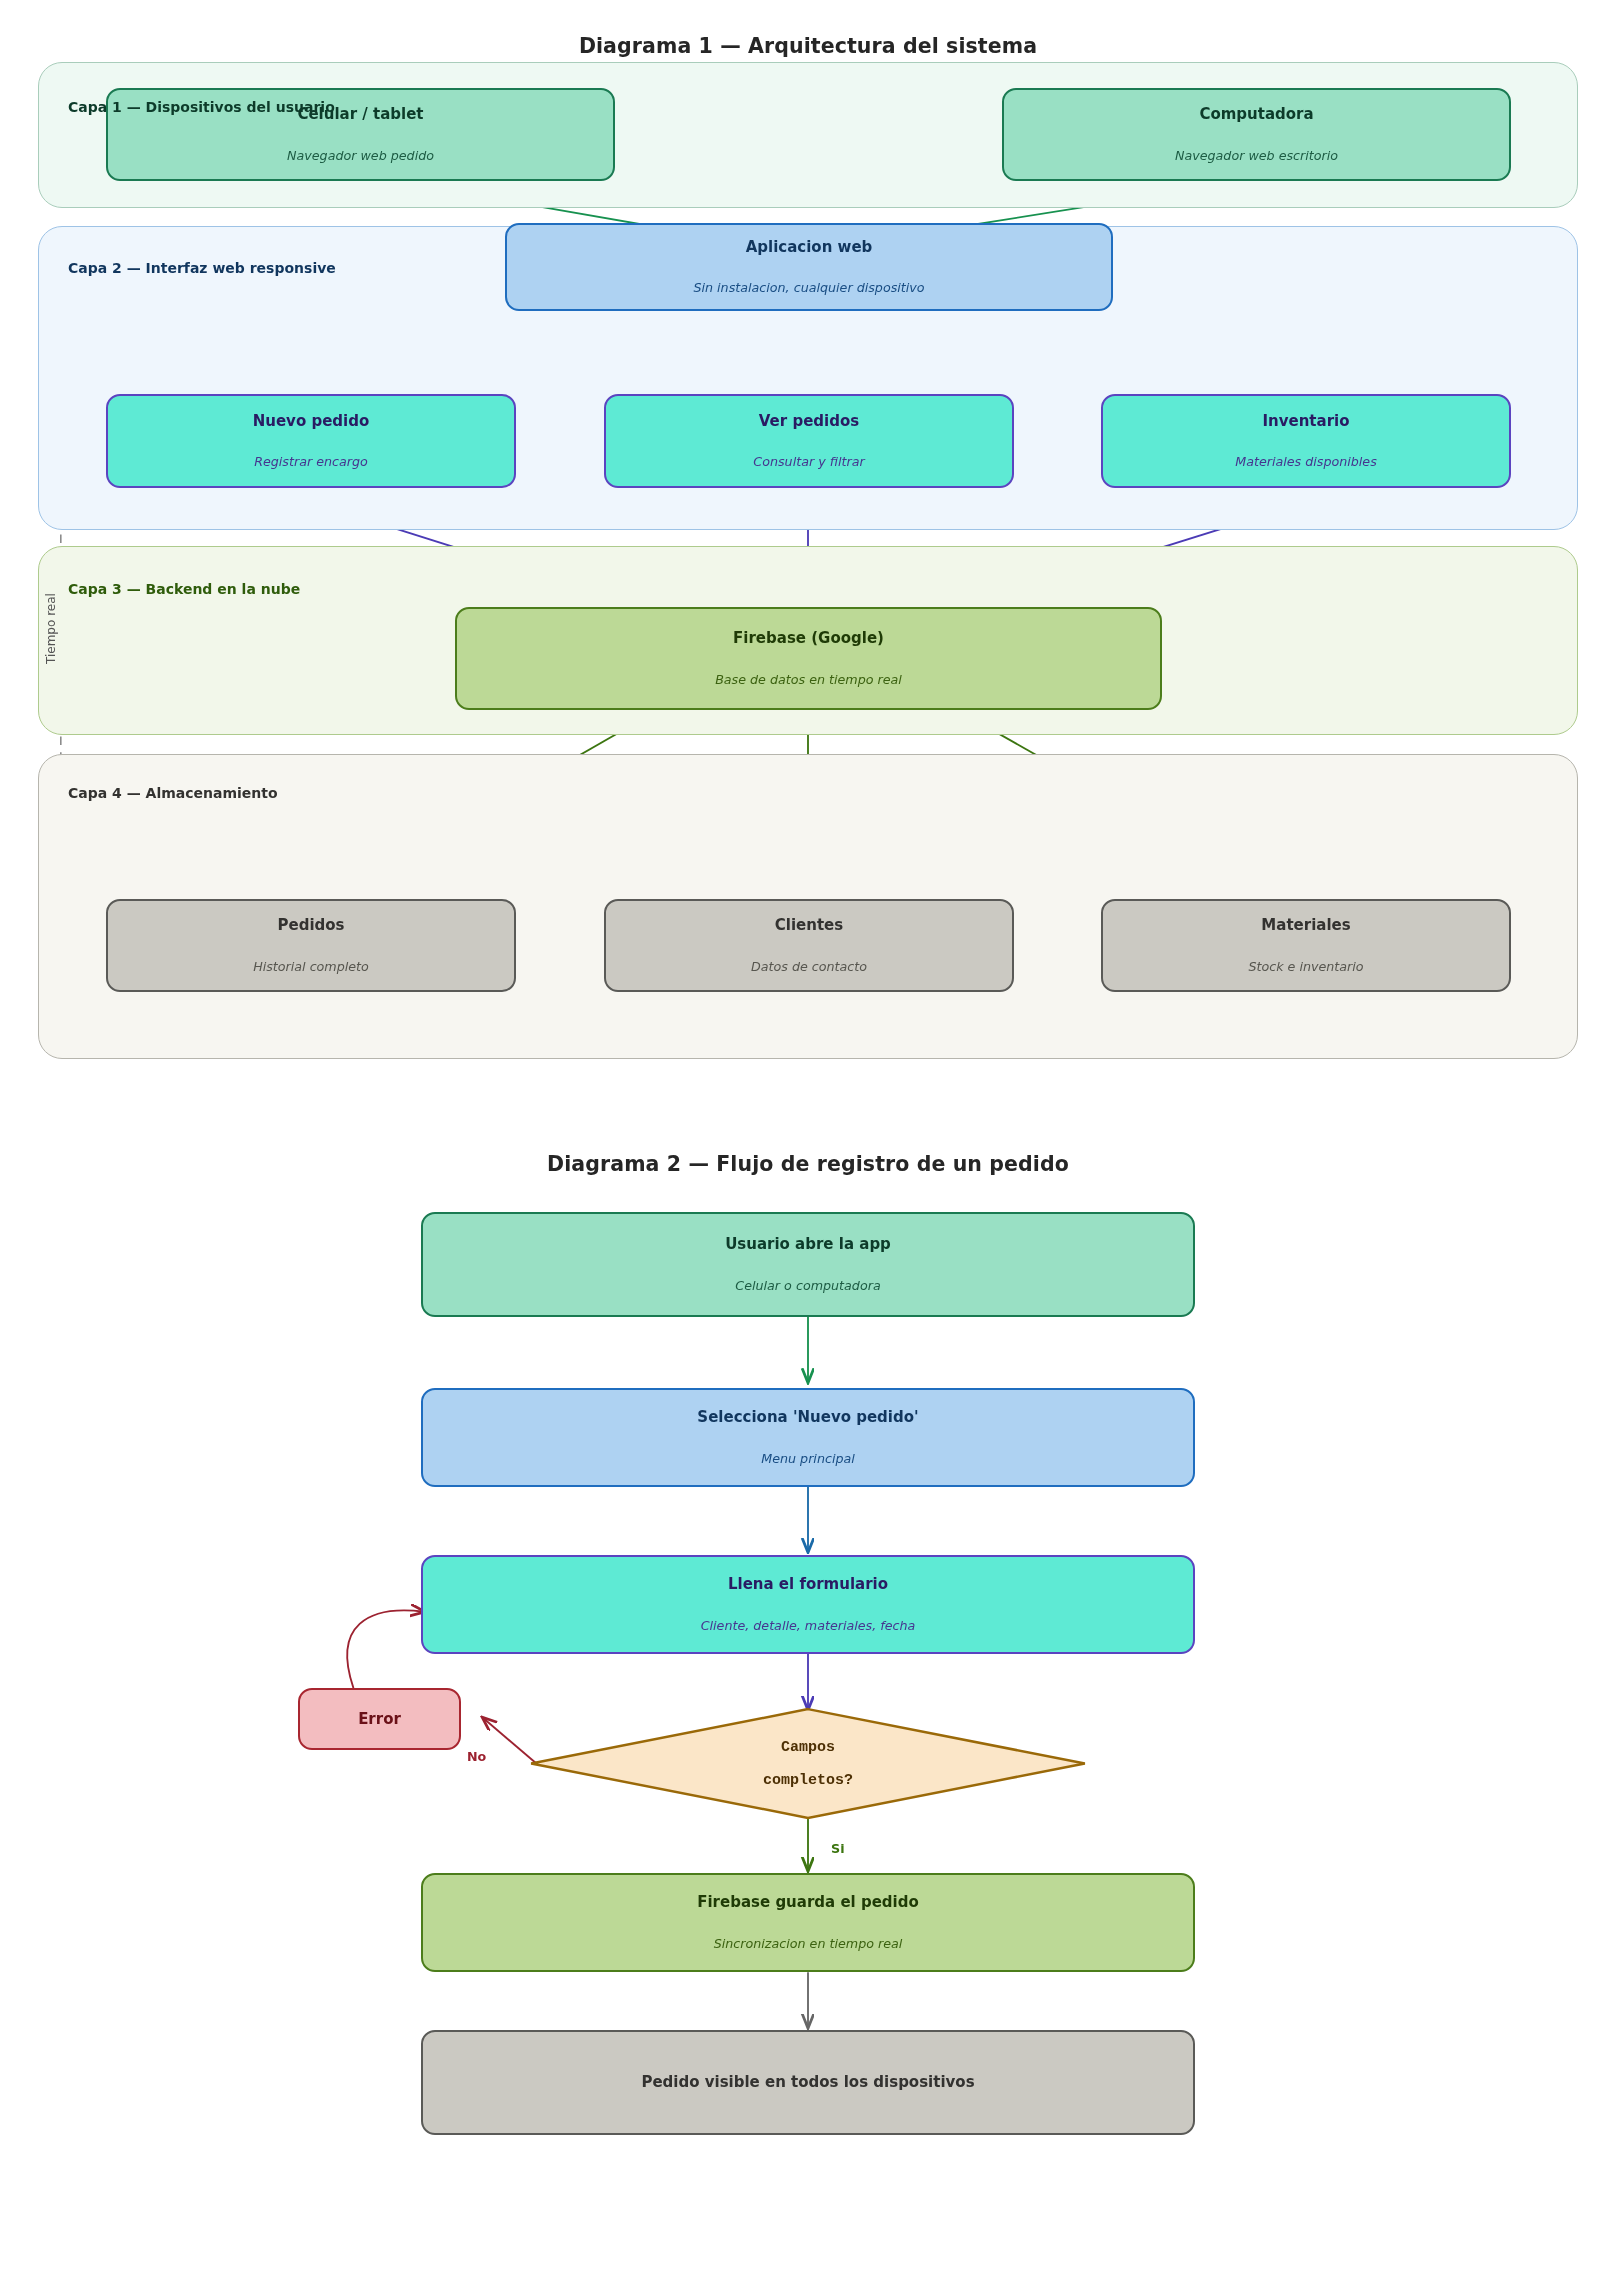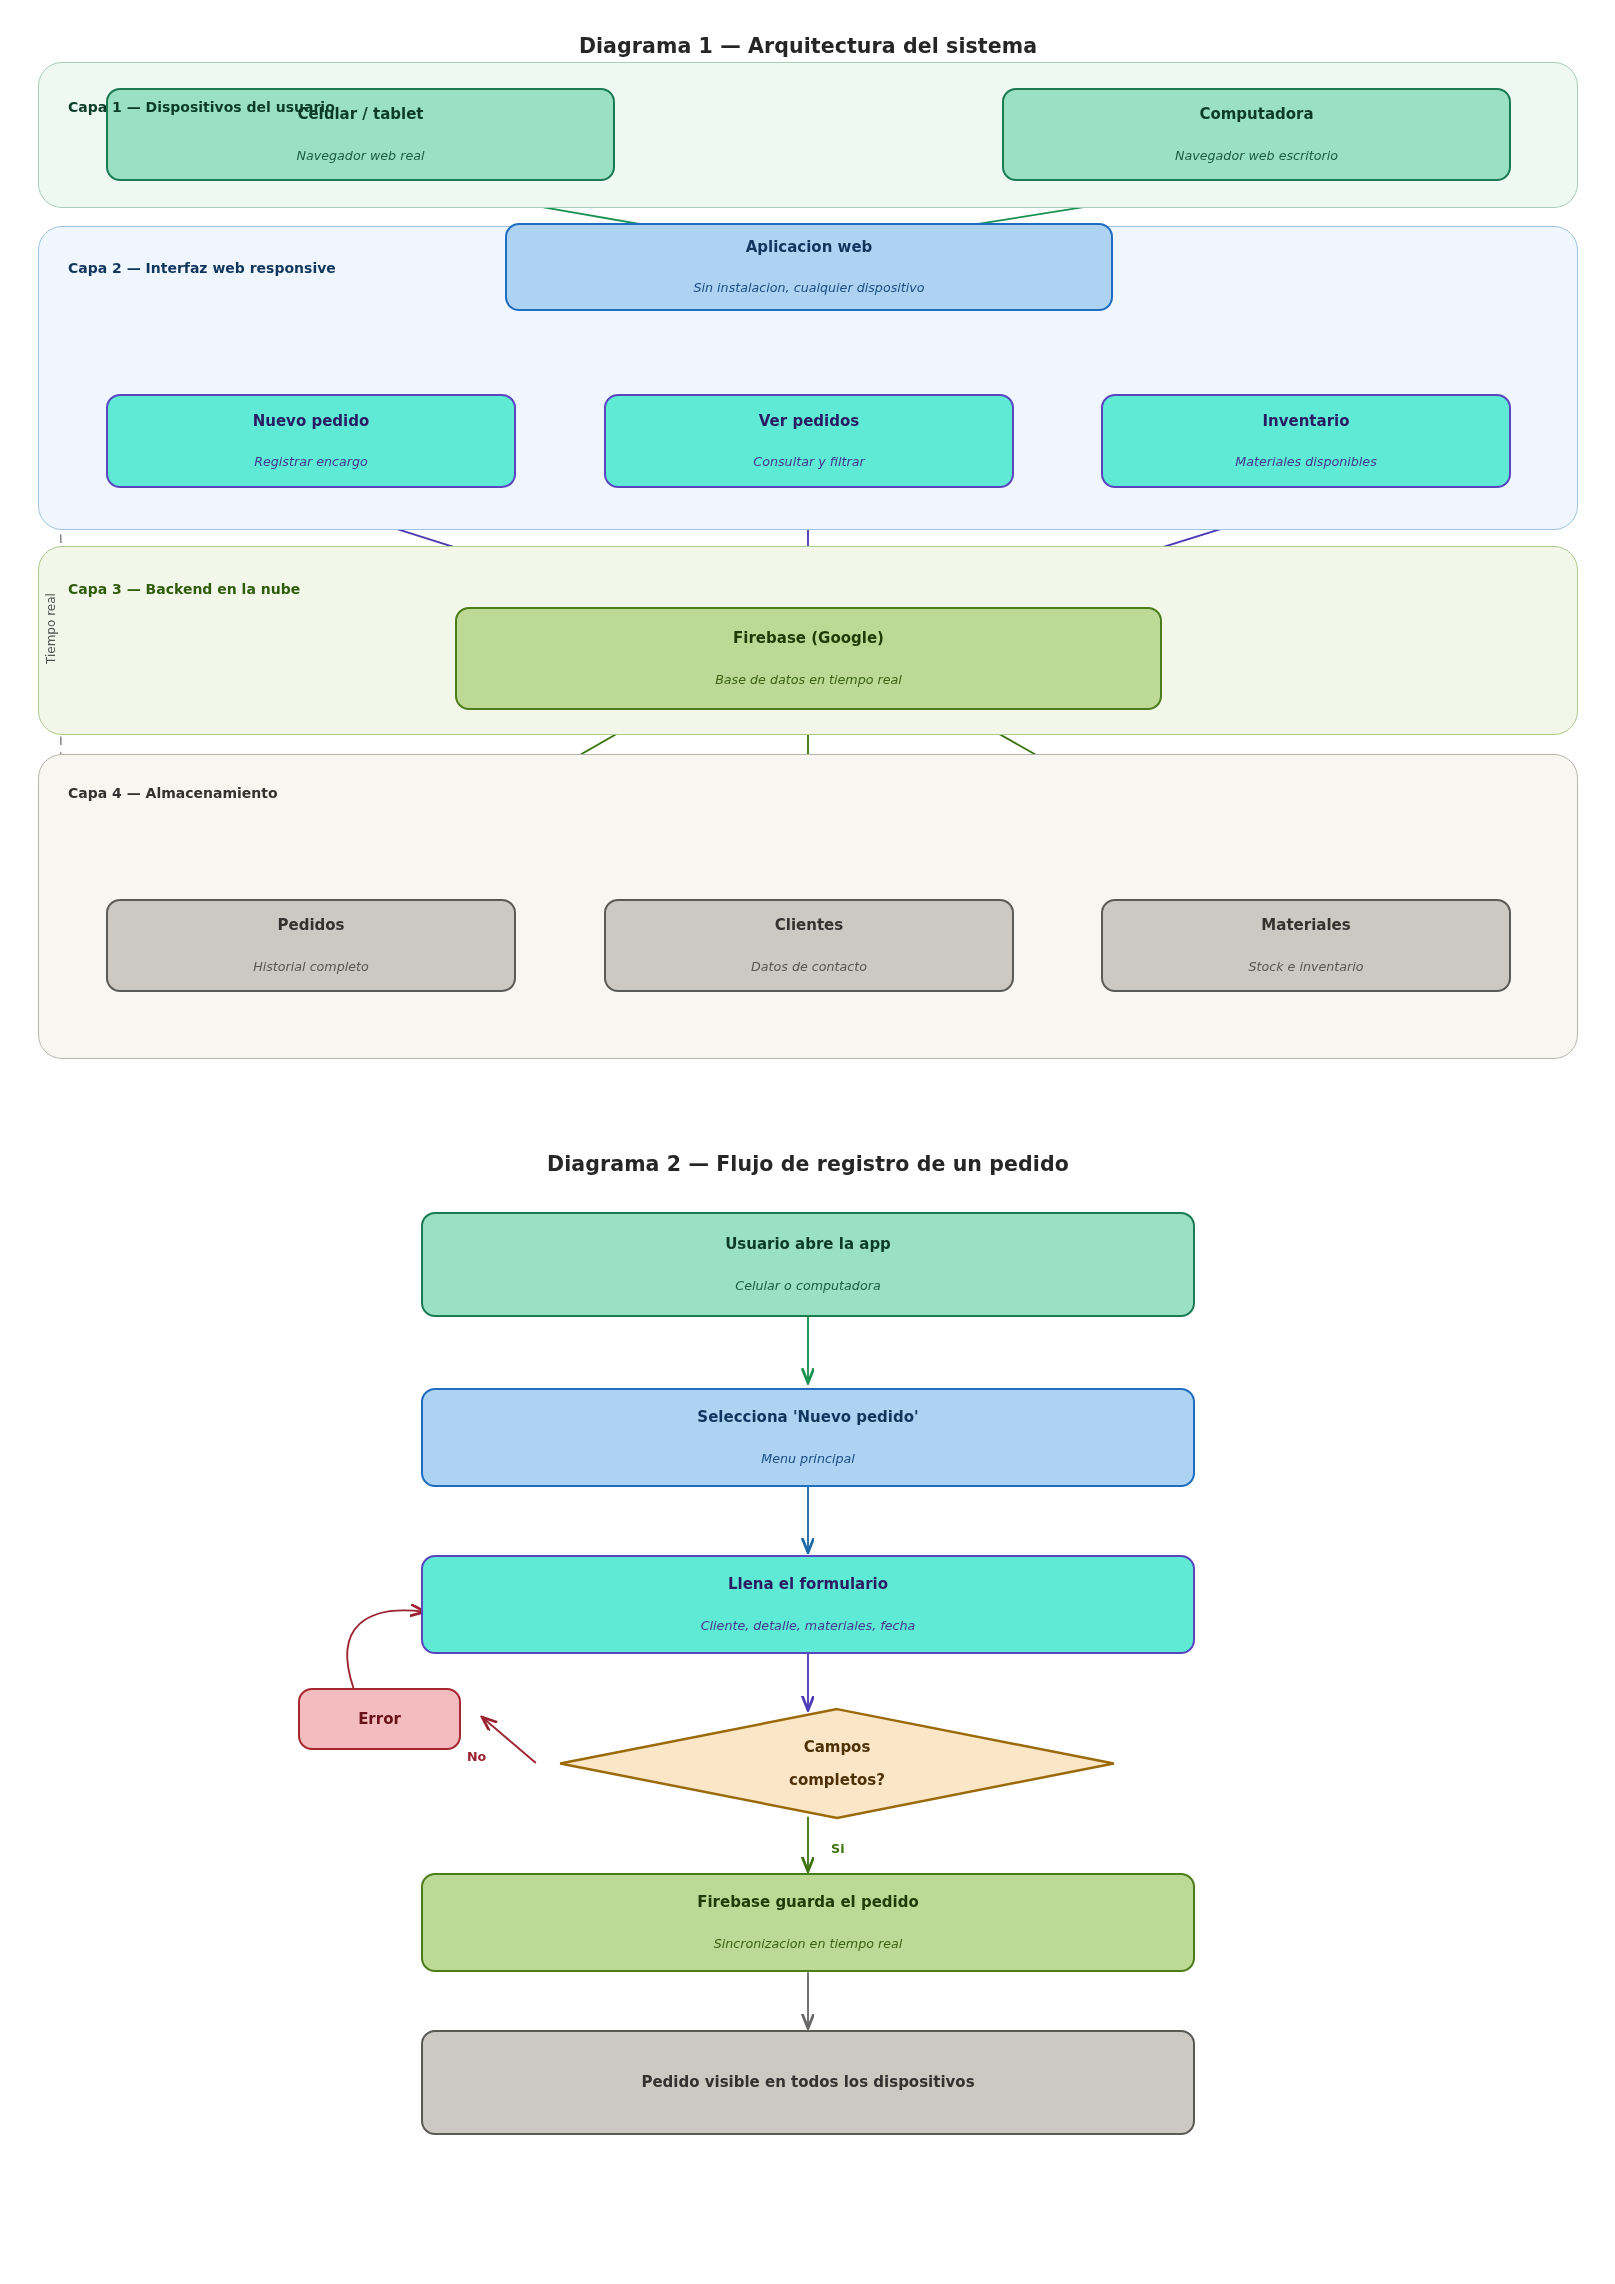--- a/index.html
+++ b/index.html
@@ -129,21 +129,21 @@
   <div class="layer" style="left:38px;top:546px;width:1540px;height:189px;background:#f2f7ea;border-color:#aecb8d;"></div>
   <div class="layer-label" style="left:68px;top:581px;color:#2f5c0b;">Capa 3 — Backend en la nube</div>
 
   <div class="layer" style="left:38px;top:754px;width:1540px;height:305px;background:#f7f6f1;border-color:#b6b5ad;"></div>
   <div class="layer-label" style="left:68px;top:785px;color:#333230;">Capa 4 — Almacenamiento</div>
 
   <div class="vert-label" style="left:44px;top:664px;">Tiempo real</div>
 
   <div class="node n-green" style="left:106px;top:88px;width:509px;height:93px;">
     <div class="t">Celular / tablet</div>
-    <div class="s">Navegador web real</div>
+    <div class="s">Navegador web pedido</div>
   </div>
   <div class="node n-green" style="left:1002px;top:88px;width:509px;height:93px;">
     <div class="t">Computadora</div>
     <div class="s">Navegador web escritorio</div>
   </div>
 
   <div class="node n-blue" style="left:505px;top:223px;width:608px;height:88px;">
     <div class="t">Aplicacion web</div>
     <div class="s">Sin instalacion, cualquier dispositivo</div>
   </div>
@@ -193,21 +193,21 @@
   <div class="node n-purple" style="left:421px;top:1555px;width:774px;height:99px;">
     <div class="t">Llena el formulario</div>
     <div class="s">Cliente, detalle, materiales, fecha</div>
   </div>
 
   <div class="node n-red one-line" style="left:298px;top:1688px;width:163px;height:62px;">
     <div class="t">Error</div>
 
   </div>
 
-  <div class="diamond" style="left:558px;top:1707px;width:558px;height:113px;">
+  <div class="diamond" style="left:529px;top:1707px;width:558px;height:113px;font-family:Liberation Mono, monospace;">
     <svg width="558" height="113" viewBox="0 0 790 160">
       <polygon points="395,3 787,80 395,157 3,80" fill="#fbe6c8" stroke="#9a6908" stroke-width="3.5"></polygon>
     </svg>
     <div class="dtext">
       <div>Campos</div>
       <div>completos?</div>
     </div>
   </div>
 
   <div class="edge-label" style="left:467px;top:1725px;color:#9c2230;margin-top:24px;">No</div>

